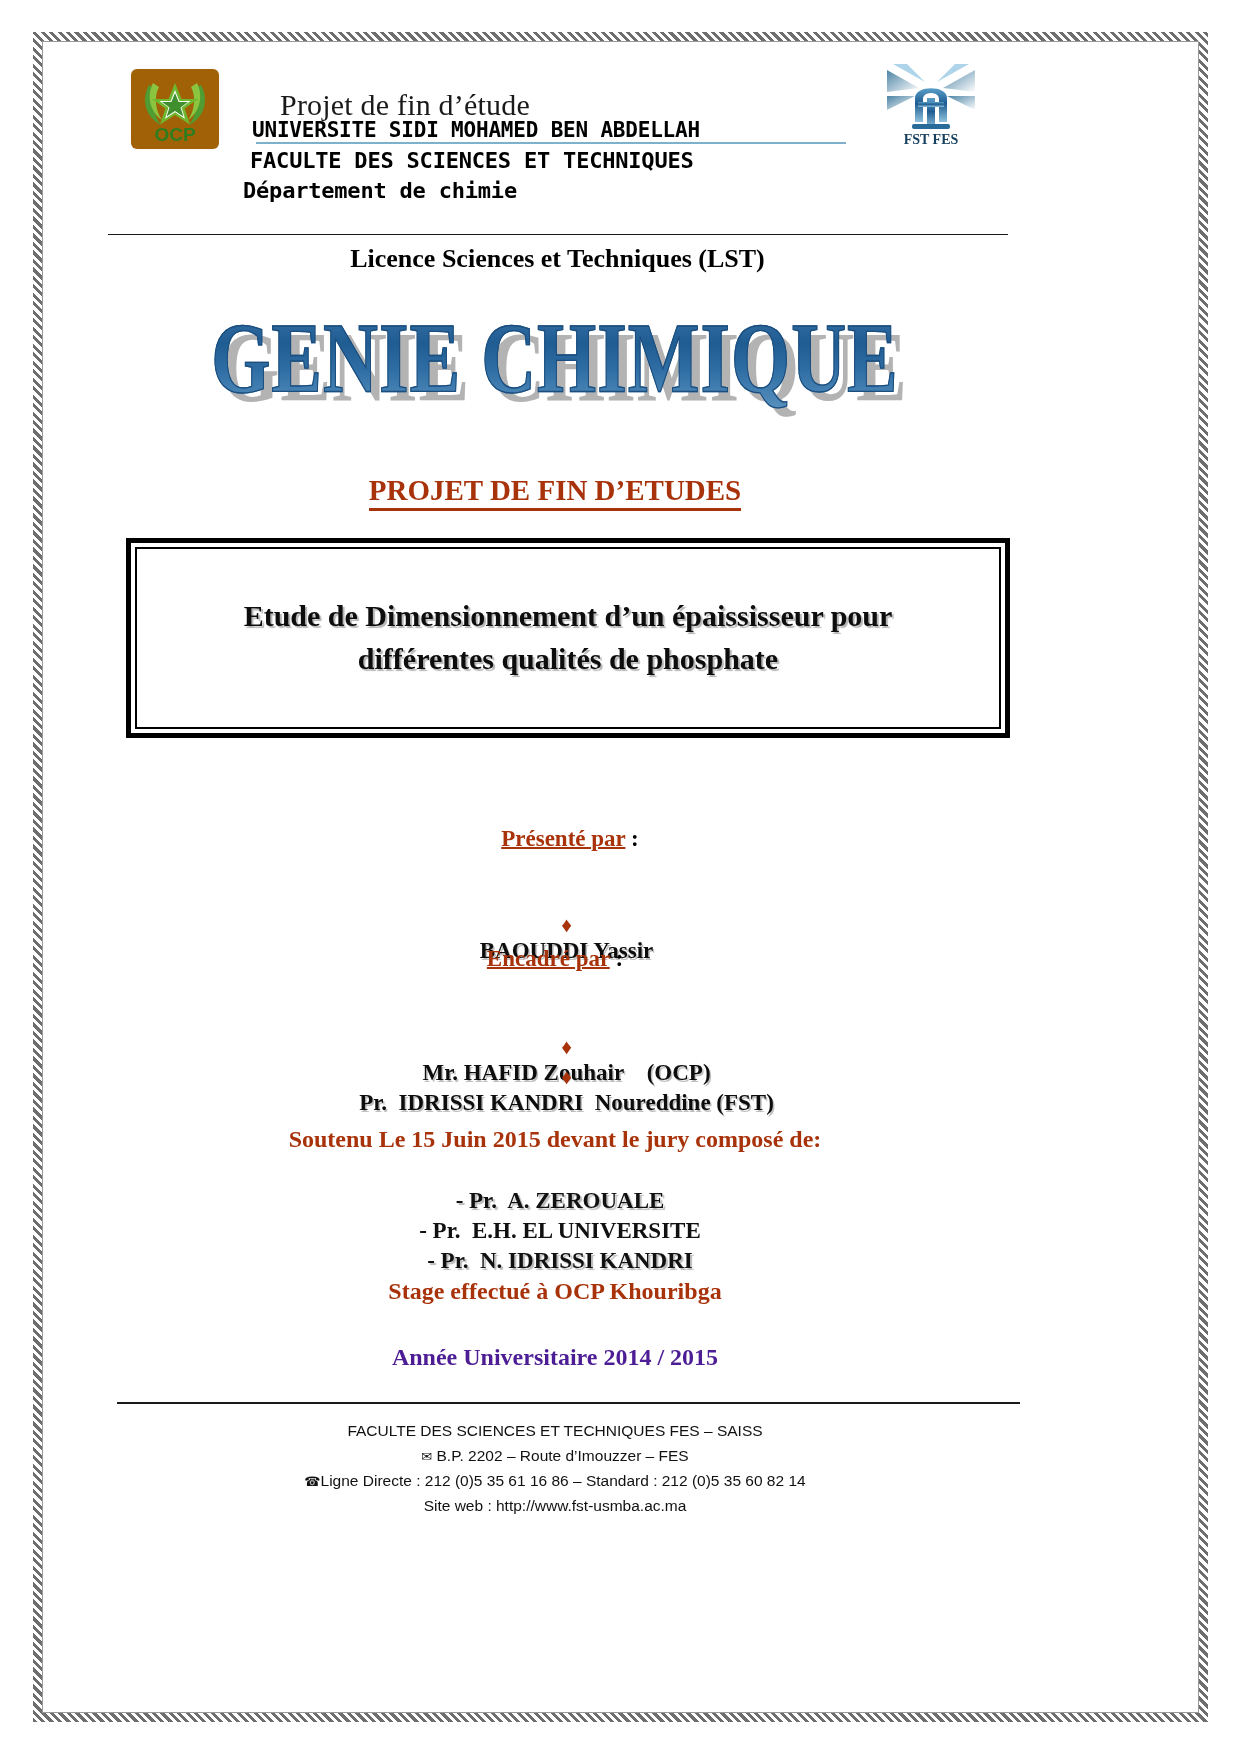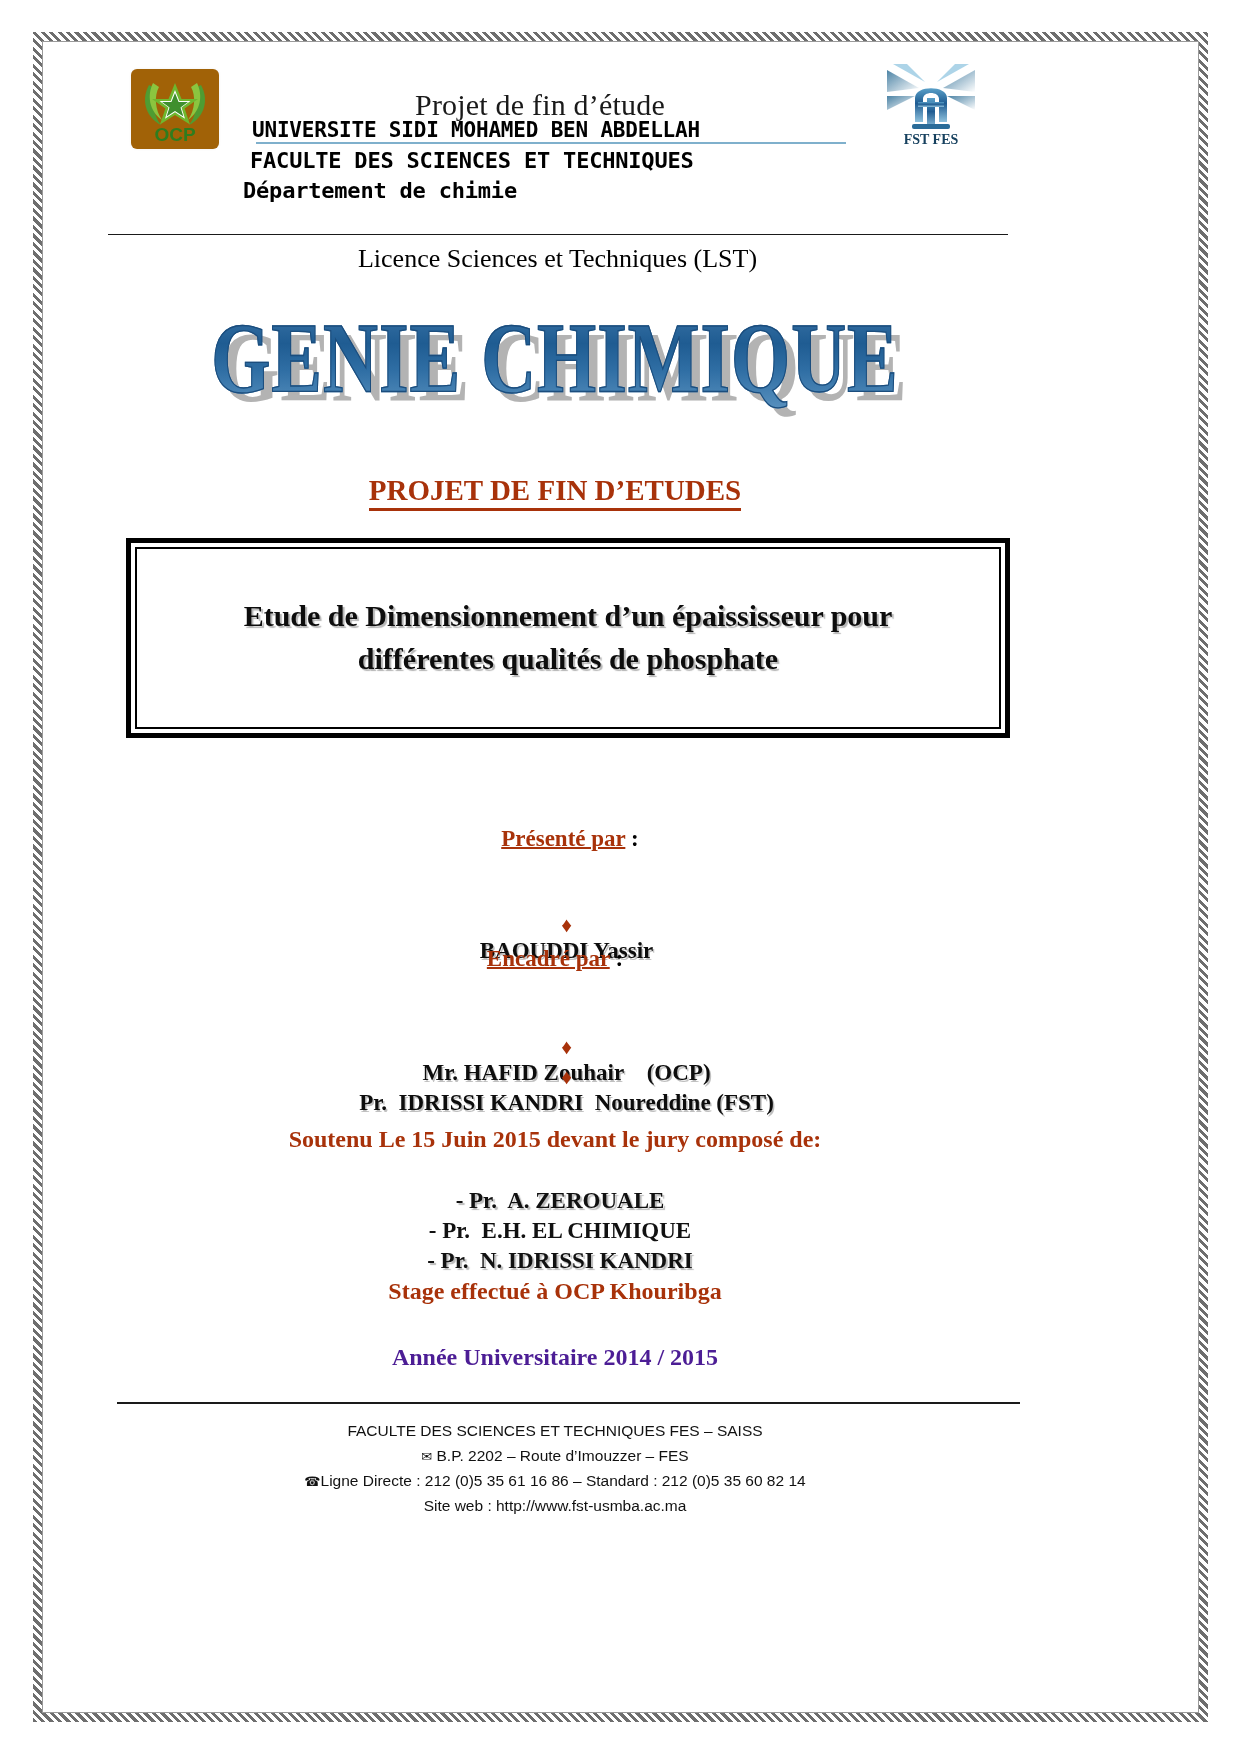--- a/index.html
+++ b/index.html
@@ -28,38 +28,38 @@
     box-shadow:0 0 3px rgba(0,0,0,0.06);
   }
   .ocp-logo svg{display:block;}
 
   .fst-logo{
     position:absolute;left:885px;top:62px;width:92px;height:88px;
   }
 
   .proj-title{
     position:absolute;left:280px;top:88px;width:520px;
-    text-align:center;font-size:30px;color:#1a1a1a;
+    font-size:30px;color:#1a1a1a;
     font-family:"Liberation Serif",serif;letter-spacing:.2px;
   }
   .univ-line{
     position:absolute;font-family:"DejaVu Sans Mono",monospace;
     font-weight:bold;color:#000;letter-spacing:-0.2px;white-space:nowrap;
   }
   #univ1{left:252px;top:118px;font-size:21px;}
   #univ1-rule{position:absolute;left:256px;top:142px;width:590px;height:2px;background:#7fb0cc;}
   #univ2{left:250px;top:148px;font-size:22px;}
   #univ3{left:243px;top:178px;font-size:22px;}
 
   #head-rule{position:absolute;left:108px;top:234px;width:900px;height:1px;background:#1a1a1a;}
 
   
   #lst{
     position:absolute;left:0;top:244px;width:1115px;text-align:center;
-    font-size:26px;font-weight:normal;color:#000;
+    font-size:26px;font-weight:bold;color:#000;
   }
 
   
   #wordart{
     position:absolute;left:0;top:300px;width:1110px;text-align:center;
     height:110px;
   }
   #wordart .wa{
     display:inline-block;position:relative;
     font-family:"Liberation Serif",serif;
@@ -261,21 +261,21 @@
     <span>Mr. HAFID Zouhair    (OCP)</span>
   </div>
   <div class="bullet-row" id="row-sup2">
     <span class="dia">♦</span>
     <span>Pr.  IDRISSI KANDRI  Noureddine (FST)</span>
   </div>
 
   <div id="jury-head">Soutenu Le 15 Juin 2015  devant le jury composé de:</div>
 
   <div class="jury-item sh" id="jury1">- Pr.  A. ZEROUALE</div>
-  <div class="jury-item" id="jury2">- Pr.  E.H. EL CHIMIQUE</div>
+  <div class="jury-item" id="jury2">- Pr.  E.H. EL UNIVERSITE</div>
   <div class="jury-item sh" id="jury3">- Pr.  N. IDRISSI KANDRI</div>
 
   <div id="stage">Stage effectué à OCP Khouribga</div>
   <div id="annee">Année Universitaire  2014 / 2015</div>
 
   <div id="foot-rule"></div>
   <div id="footer">
     <div>FACULTE DES SCIENCES ET TECHNIQUES FES – SAISS</div>
     <div><span class="mini-ico">✉</span><span> B.P. 2202 – Route d’Imouzzer – FES</span></div>
     <div><span class="mini-ico">☎</span><span>Ligne Directe : 212 (0)5 35 61 16 86 – Standard : 212 (0)5 35 60 82 14</span></div>

